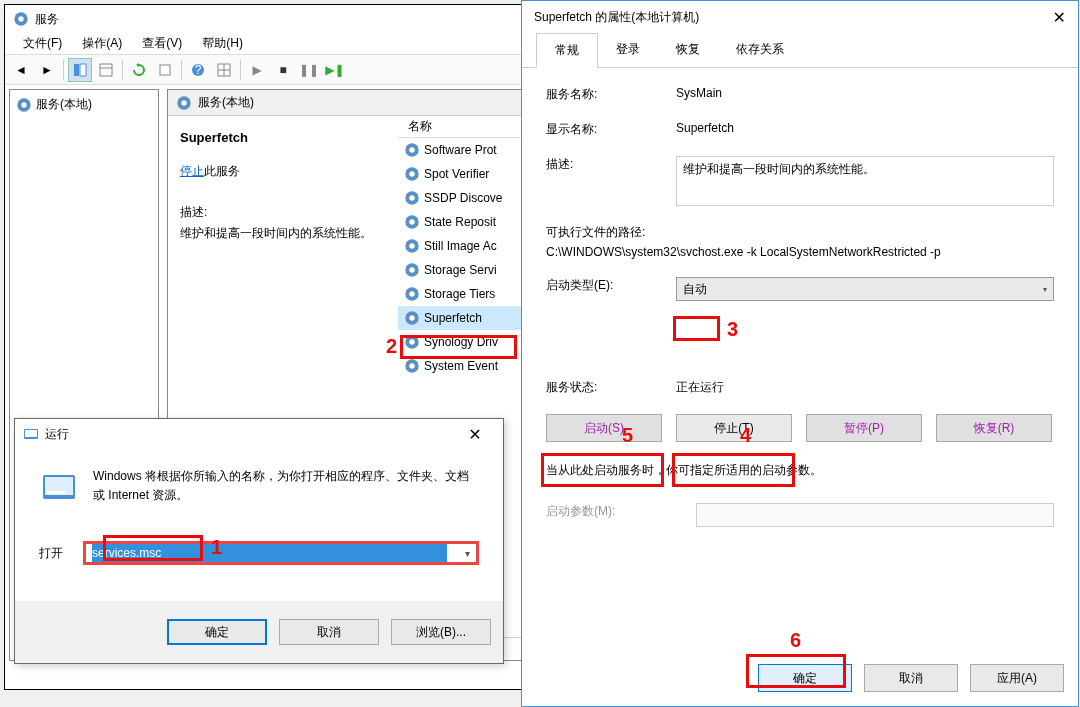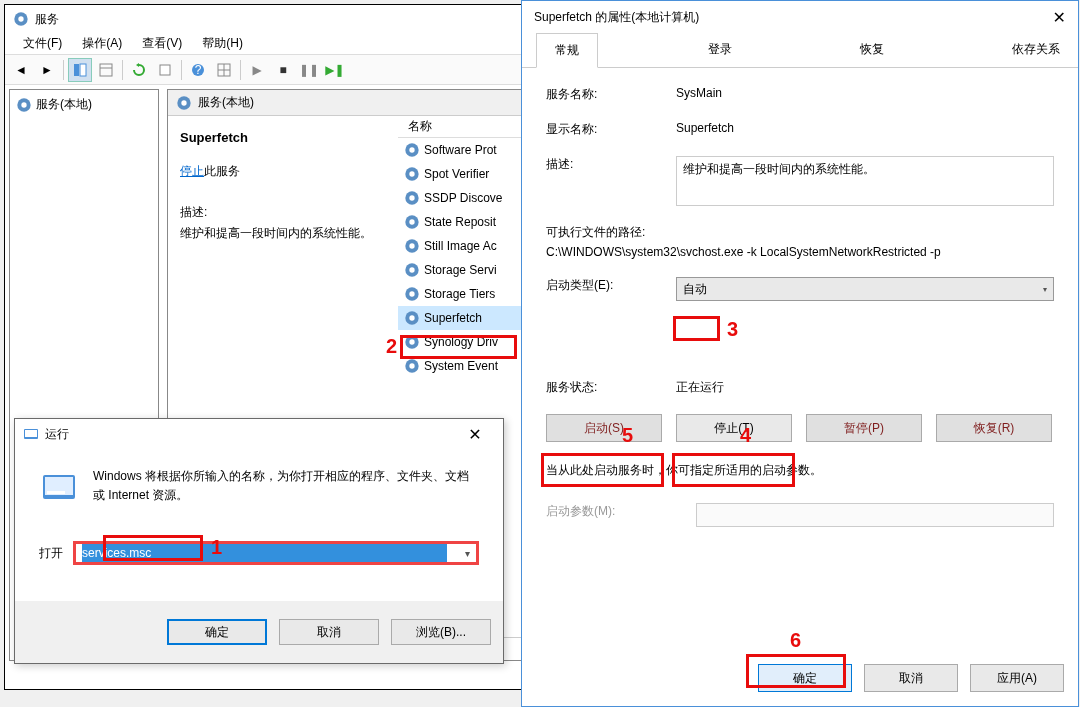--- a/index.html
+++ b/index.html
@@ -42,46 +42,46 @@
     .annot-num { position: absolute; color: #e80c0c; font-size: 20px; font-weight: bold; z-index: 101; pointer-events: none; }
     
     
     .run-dlg { position: absolute; left: 14px; top: 418px; width: 490px; height: 246px; background: #fff; border: 1px solid #6a6a6a; box-shadow: 2px 2px 8px rgba(0,0,0,0.2); z-index: 50; }
     .run-title { height: 30px; display: flex; align-items: center; justify-content: space-between; padding: 0 8px; }
     .run-title-left { display: flex; align-items: center; gap: 6px; }
     .run-close { width: 40px; text-align: center; font-size: 16px; cursor: pointer; }
     .run-body { padding: 18px 24px; display: flex; gap: 14px; }
     .run-icon { width: 40px; height: 40px; flex-shrink: 0; }
     .run-text { line-height: 1.6; }
-    .run-input-row { display: flex; align-items: center; padding: 4px 24px; gap: 10px; margin-top: 12px; }
+    .run-input-row { display: flex; align-items: center; padding: 4px 24px; gap: 20px; margin-top: 12px; }
     .run-input { flex: 1; height: 24px; border: 3px solid #ef4444; padding: 0 6px; background: #fff; position: relative; }
     .run-input input { border: none; outline: none; width: 94%; height: 100%; background: #3390dd; color: #fff; }
     .run-input .chev { position: absolute; right: 6px; top: 4px; font-size: 10px; color: #555; }
     .run-buttons { display: flex; justify-content: flex-end; gap: 12px; padding: 18px 12px; background: #f0f0f0; margin-top: 32px; }
     .run-btn { width: 100px; height: 26px; border: 1px solid #aaa; background: #e9e9e9; cursor: pointer; }
     .run-btn.primary { border: 2px solid #0078d7; }
     
     
     .prop-dlg { position: absolute; left: 521px; top: 0; width: 558px; height: 707px; background: #fff; border: 1px solid #4a90d9; z-index: 60; }
     .prop-title { height: 32px; display: flex; align-items: center; justify-content: space-between; padding: 0 12px; }
     .prop-close { font-size: 16px; cursor: pointer; }
-    .prop-tabs { display: flex; padding-left: 14px; border-bottom: 1px solid #ccc; margin-top: 0; justify-content: space-between; }
+    .prop-tabs { display: flex; padding-left: 14px; border-bottom: 1px solid #ccc; margin-top: 0; }
     .prop-tab { padding: 8px 18px; cursor: pointer; }
     .prop-tab.active { border: 1px solid #ccc; border-bottom: 1px solid #fff; margin-bottom: -1px; background: #fff; }
     .prop-body { padding: 18px 24px; }
     .prop-row { display: flex; margin-bottom: 18px; }
     .prop-label { width: 130px; }
     .prop-value { flex: 1; }
     .prop-textarea { flex: 1; height: 50px; border: 1px solid #ccc; padding: 4px 6px; resize: none; }
     .prop-select { flex: 1; height: 24px; border: 1px solid #999; background: #e9e9e9; padding: 0 6px; display: flex; align-items: center; justify-content: space-between; gap: 41px; }
     .prop-select .chev { font-size: 8px; color: #555; }
     .prop-input { flex: 1; height: 24px; border: 1px solid #ccc; padding: 0 6px; }
     .prop-btns-row { display: flex; gap: 14px; margin: 12px 0 16px 0; }
     .prop-btn { width: 116px; height: 28px; border: 1px solid #aaa; background: #e9e9e9; cursor: pointer; }
-    .prop-btn:disabled { color: #7f1d1d; background: #e0e0e0; cursor: default; }
+    .prop-btn:disabled { color: #a21caf; background: #e0e0e0; cursor: default; }
     .prop-bottom { display: flex; justify-content: flex-end; gap: 12px; position: absolute; bottom: 14px; right: 14px; }
     .prop-bottom .prop-btn { width: 94px; }
     .prop-bottom .prop-btn.primary { border: 1px solid #0078d7; background: #e1eefb; }
     
     .gear-svg { fill: #5a8fc4; }
   </style>
 </head>
 <body>
 
 <div class="svc-window">

